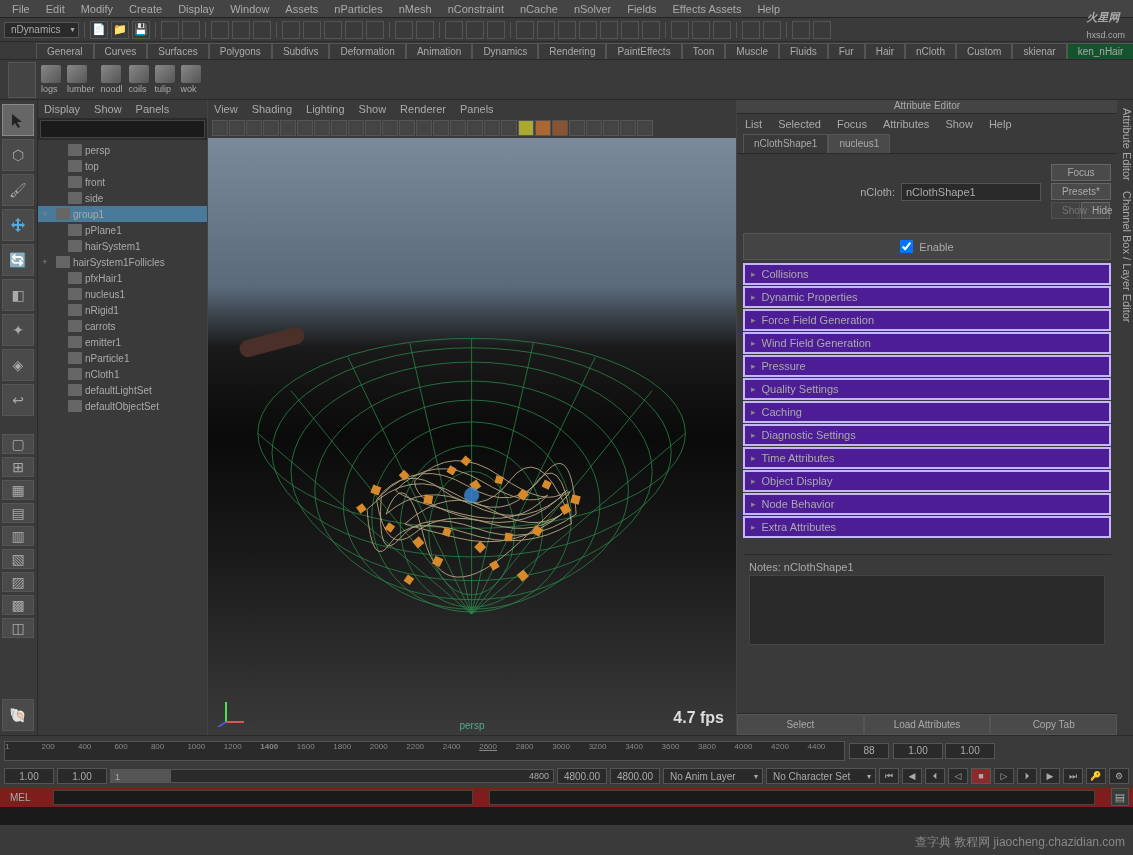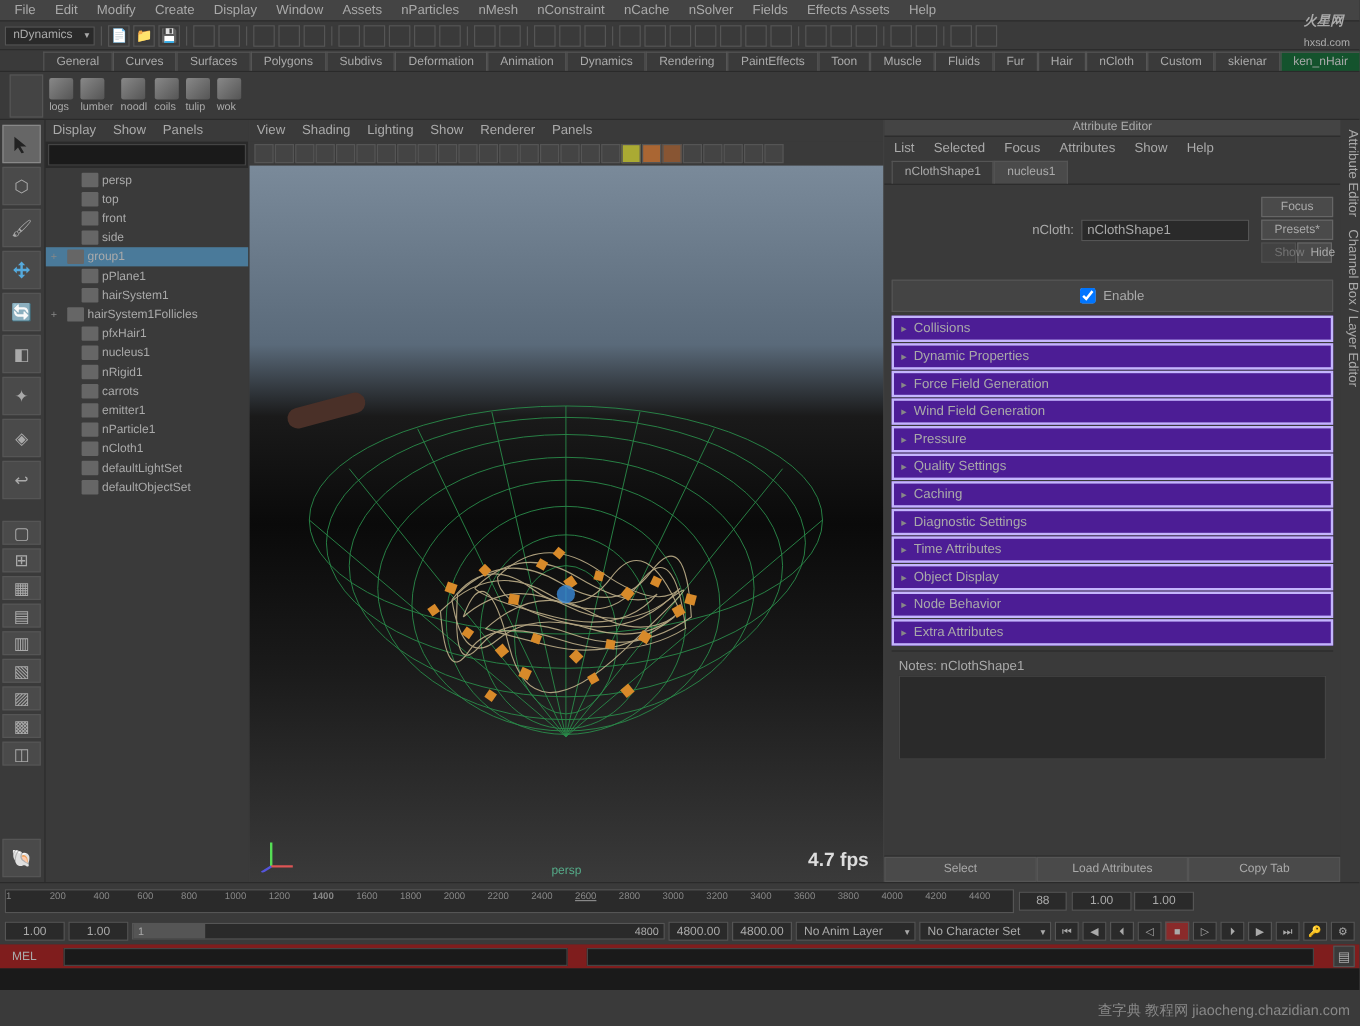--- a/index.html
+++ b/index.html
@@ -47,21 +47,21 @@
 .attr-tabs{height:20px;display:flex;padding-left:6px;border-bottom:1px solid #2a2a2a}
 .attr-tab{padding:3px 10px;background:#4a4a4a;border:1px solid #555;border-bottom:none;font-size:10px;cursor:pointer}
 .attr-tab.active{background:#3a3a3a}
 .attr-head{display:flex;align-items:center;padding:10px 6px;gap:6px;justify-content:flex-end}
 .attr-head input{background:#2a2a2a;border:1px solid #555;color:#aaa;padding:2px 4px;width:140px;height:18px}
 .attr-btn{background:#4a4a4a;border:1px solid #666;padding:2px 10px;cursor:pointer;font-size:10px;width:60px;text-align:center}
 .attr-body{flex:1;overflow:hidden;padding:4px 6px}
 .enable{display:flex;align-items:center;justify-content:center;gap:6px;padding:6px;background:#444;border:1px solid #555;margin-bottom:3px}
 .section{background:#4c1d95;border:2px solid #c4b5fd;padding:3px 6px;margin-bottom:1px;display:flex;align-items:center;gap:6px;cursor:pointer}
 .section::before{content:"▸";font-size:9px;color:#888}
-.notes{padding:6px;font-size:10px;border-top:1px solid #2a2a2a;margin-top:4px}
+.notes{padding:6px;font-size:10px;border-top:1px solid #2a2a2a;margin-top:16px}
 .notes-box{background:#2a2a2a;border:1px solid #444;height:70px;margin-top:2px}
 .attr-foot{display:flex;border-top:1px solid #2a2a2a}
 .attr-foot button{flex:1;background:#4a4a4a;border:1px solid #555;padding:4px;color:#aaa;cursor:pointer;font-size:10px}
 .righttabs{width:16px;background:#3a3a3a;writing-mode:vertical-rl;display:flex;font-size:9px;padding-top:8px;gap:10px}
 .timeline{height:30px;background:#3a3a3a;border-top:1px solid #2a2a2a;display:flex;align-items:center}
 .tl-ruler{flex:1;height:20px;background:#2a2a2a;border:1px solid #555;position:relative;margin:0 4px;overflow:hidden}
 .tl-tick{position:absolute;top:0;font-size:8px;color:#888}
 .tl-frame{width:40px;height:16px;background:#2a2a2a;border:1px solid #555;text-align:center;font-size:10px;margin-right:4px;display:flex;align-items:center;justify-content:center}
 .range{height:22px;background:#3a3a3a;display:flex;align-items:center;padding:0 4px;gap:3px}
 .range-in{width:50px;height:16px;background:#2a2a2a;border:1px solid #555;text-align:center;padding:1px;color:#aaa;font-size:10px}

